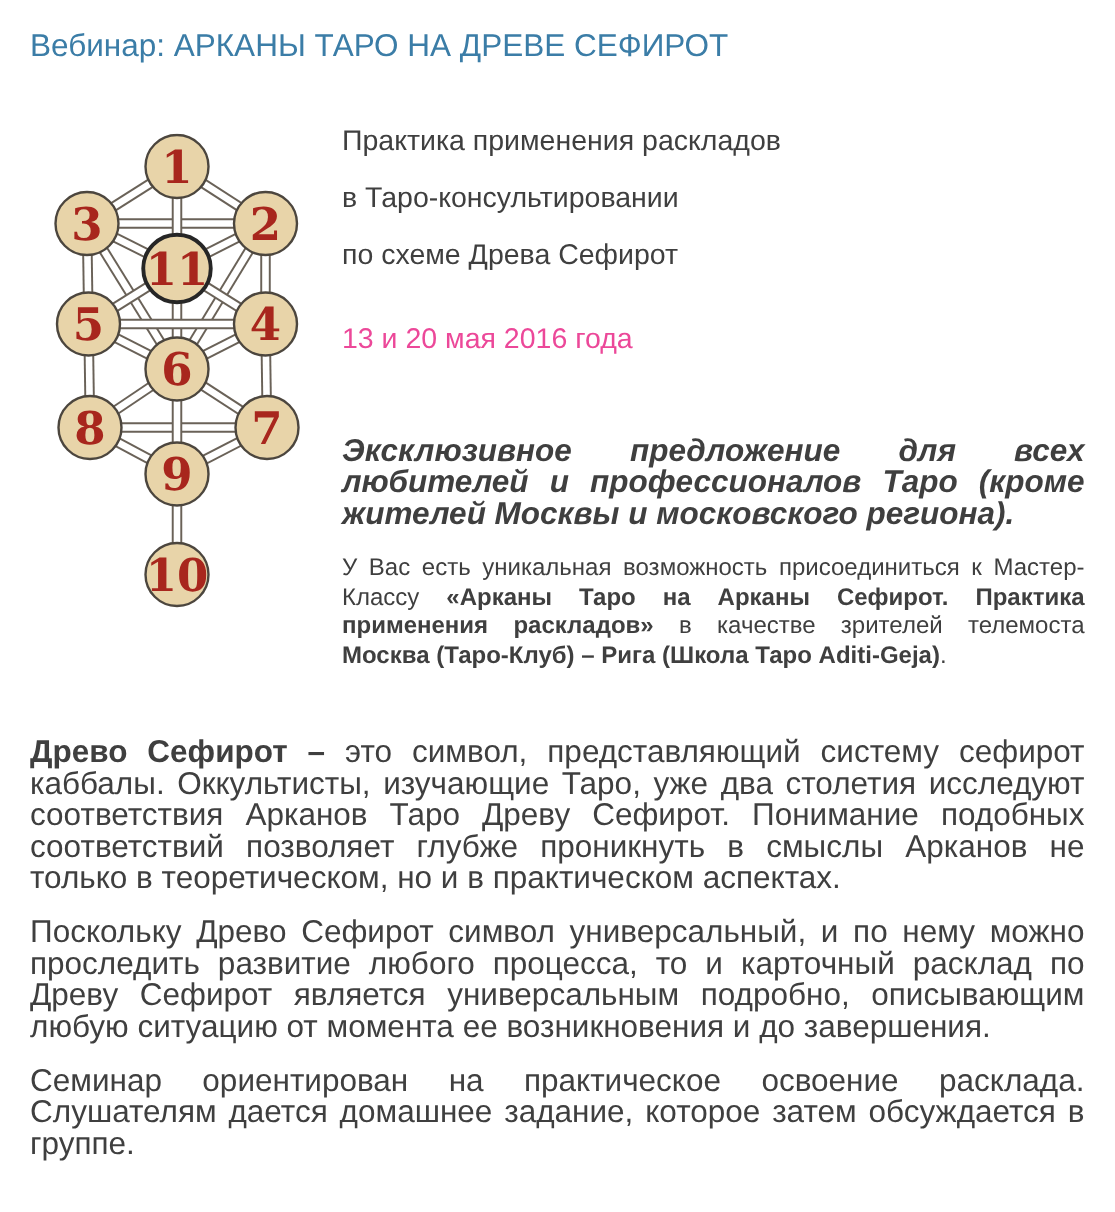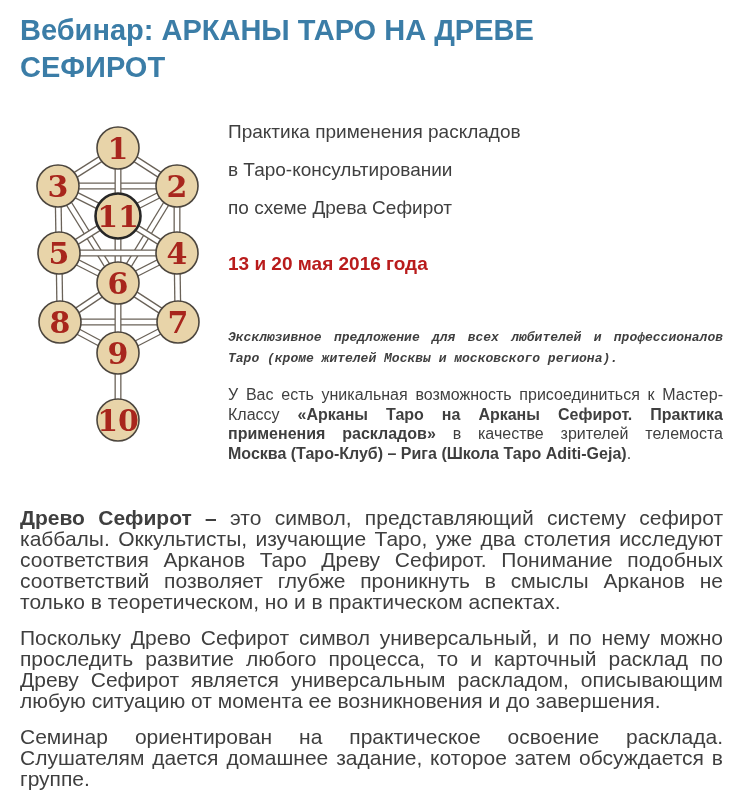--- a/index.html
+++ b/index.html
@@ -7,52 +7,51 @@
     width:743px;
     color:#3f3f3f;
     font-family:"Liberation Sans",sans-serif;
     -webkit-font-smoothing:antialiased;
   }
   .container{padding:12px 20px 10px 20px;}
 
   h1.page-title{
     margin:0 0 36px 0;
     max-width:560px;
-    font-size:29px;
+    font-size:21px;
     line-height:37px;
-    font-weight:700;
+    font-weight:400;
     color:#3b7da7;
   }
 
   .intro-row{display:flex;align-items:flex-start;}
   .tree-col{flex:0 0 208px;width:208px;}
   .tree-col svg{display:block;margin:4px 0 0 8px;}
   .intro-col{flex:1;min-width:0;}
 
   .intro-heading{
     font-size:19px;
     font-weight:normal;
     line-height:19px;
     margin:0 0 19px 0;
     color:#3f3f3f;
   }
   .dates{
     font-size:19px;
-    font-weight:bold;
+    font-weight:normal;
     margin:36px 0 0 0;
-    color:#b91c1c;
+    color:#ec4899;
   }
   .exclusive{
-    font-size:13px;
+    font-size:21px;
     font-weight:bold;
     font-style:italic;
     line-height:21px;
     text-align:justify;
     margin:52px 0 0 0;
-    font-family:Liberation Mono, monospace;
   }
   .invite{
     font-size:16px;
     line-height:19.5px;
     text-align:justify;
     margin:16px 0 0 0;
   }
   .invite b{font-weight:bold;}
 
   .description{margin-top:44px;}
@@ -180,17 +179,17 @@
       <p class="dates">13 и 20 мая 2016 года</p>
 
       <p class="exclusive">Эксклюзивное предложение для всех любителей и профессионалов Таро (кроме жителей Москвы и московского региона).</p>
 
       <p class="invite"><span>У Вас есть уникальная возможность присоединиться к Мастер-Классу </span><b>«Арканы Таро на Арканы Сефирот. Практика применения раскладов»</b><span> в качестве зрителей телемоста </span><b>Москва (Таро-Клуб) – Рига (Школа Таро Aditi-Geja)</b><span>.</span></p>
     </div>
   </div>
 
   <div class="description">
     <p><b>Древо Сефирот –</b><span> это символ, представляющий систему сефирот каббалы. Оккультисты, изучающие Таро, уже два столетия исследуют соответствия Арканов Таро Древу Сефирот. Понимание подобных соответствий позволяет глубже проникнуть в смыслы Арканов не только в теоретическом, но и в практическом аспектах.</span></p>
-    <p>Поскольку Древо Сефирот символ универсальный, и по нему можно проследить развитие любого процесса, то и карточный расклад по Древу Сефирот является универсальным раскладом, описывающим любую ситуацию от момента ее возникновения и до завершения.</p>
+    <p>Поскольку Древо Сефирот символ универсальный, и по нему можно проследить развитие любого процесса, то и карточный расклад по Древу Сефирот является универсальным подробно, описывающим любую ситуацию от момента ее возникновения и до завершения.</p>
     <p>Семинар ориентирован на практическое освоение расклада. Слушателям дается домашнее задание, которое затем обсуждается в группе.</p>
   </div>
 
 </div>
 
 </body></html>

